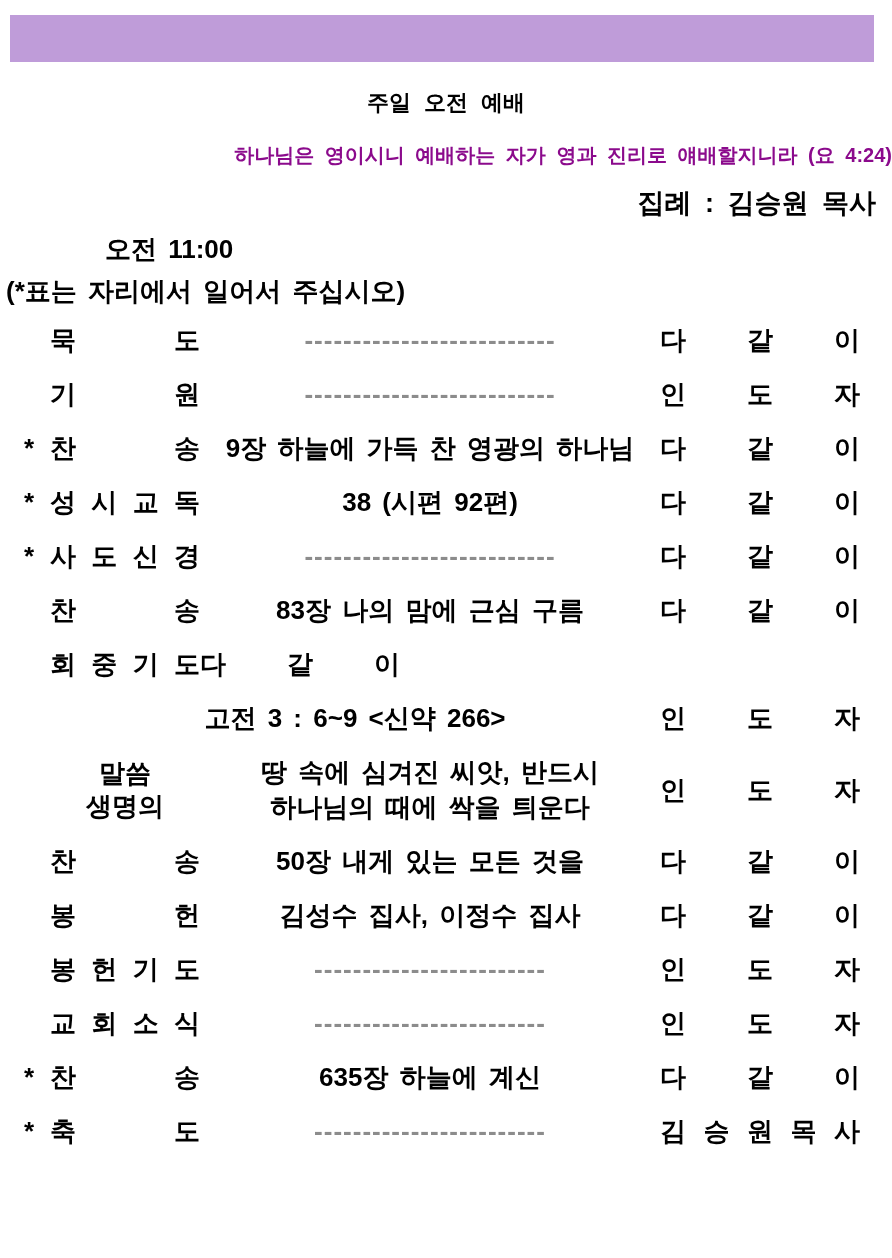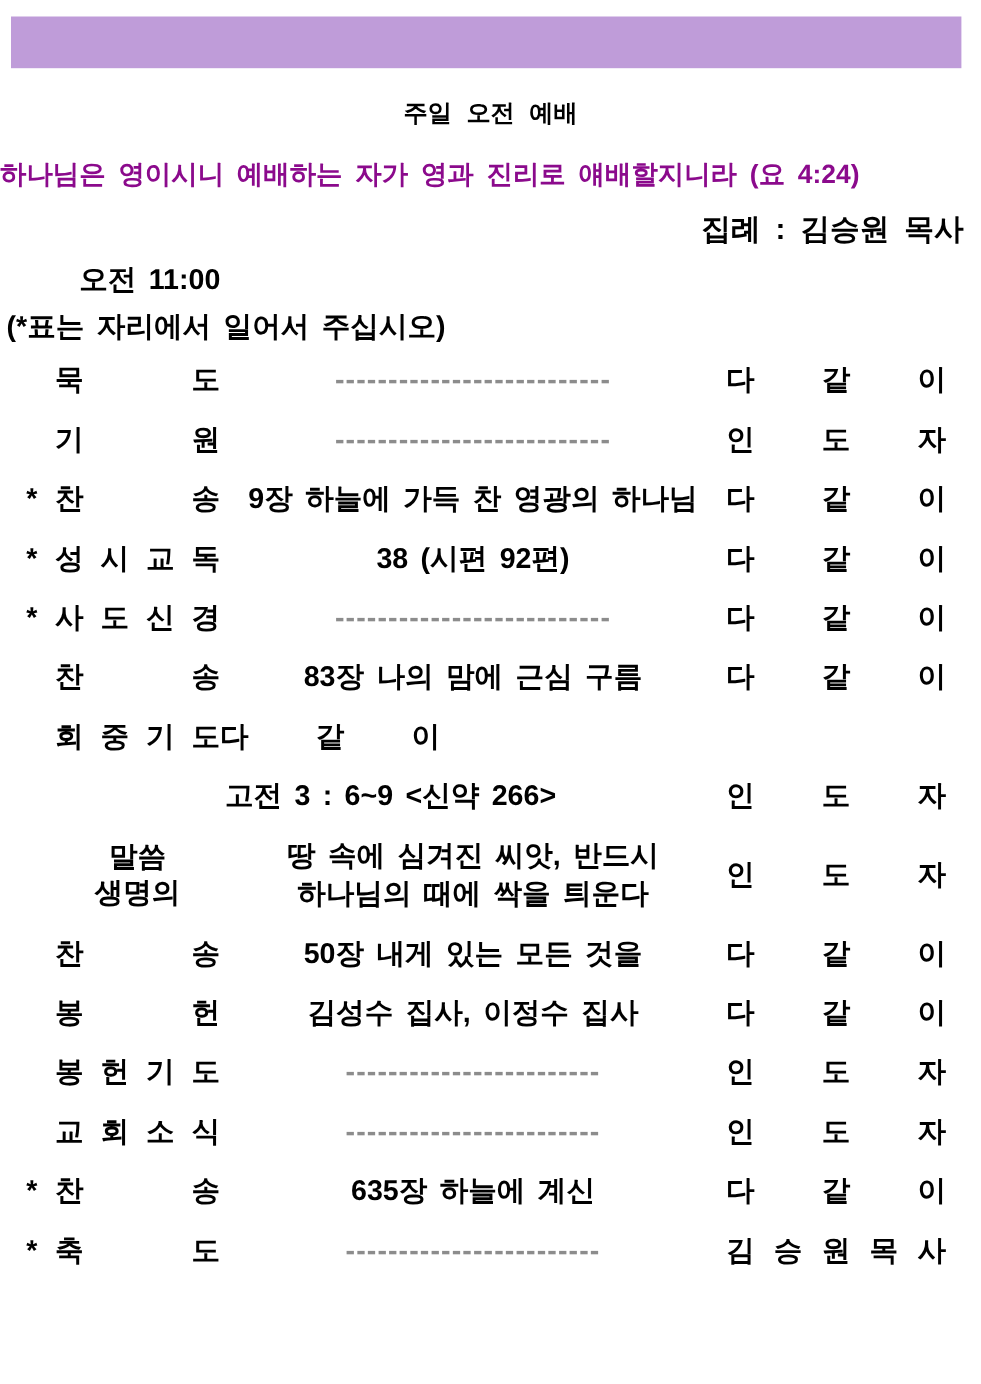--- a/index.html
+++ b/index.html
@@ -28,26 +28,26 @@
     font-size: 27px; letter-spacing: -0.5px;
   }
   .header-date  { text-align: right; padding-right: 9px; margin-top: 12px; font-size: 27px; }
   .header-issue { text-align: right; padding-right: 9px; margin-top: 10px; font-size: 27px; }
 
   .banner { height: 47px; margin: 15px 18px 0 10px; background: var(--banner); }
 
   .title { margin: 26px 0 12px 0; text-align: center; font-size: 22px; font-weight: 700; word-spacing: 7px; }
 
   .verse {
-    margin-top: 24px; text-align: left;
-    font-size: 24px; color: var(--verse); word-spacing: 5px;
+    margin-top: 24px; text-align: right;
+    font-size: 20px; color: var(--verse); word-spacing: 5px;
   }
 
   .officiant { margin-top: 16px; text-align: right; padding-right: 16px; font-size: 27px; word-spacing: 6px; }
-  .time      { margin-top: 11px; padding-left: 72px; font-size: 26px; }
+  .time      { margin-top: 11px; padding-left: 105px; font-size: 26px; }
   .note      { margin-top: 7px;  padding-left: 6px;  font-size: 26px; }
 
   
   .order {
     margin-top: 14px;
     padding: 0 32px 0 8px;
     display: flex; flex-direction: column; row-gap: 19px;
   }
   .row { display: flex; align-items: center; min-height: 33px; }
   .cell { font-size: 26px; }

